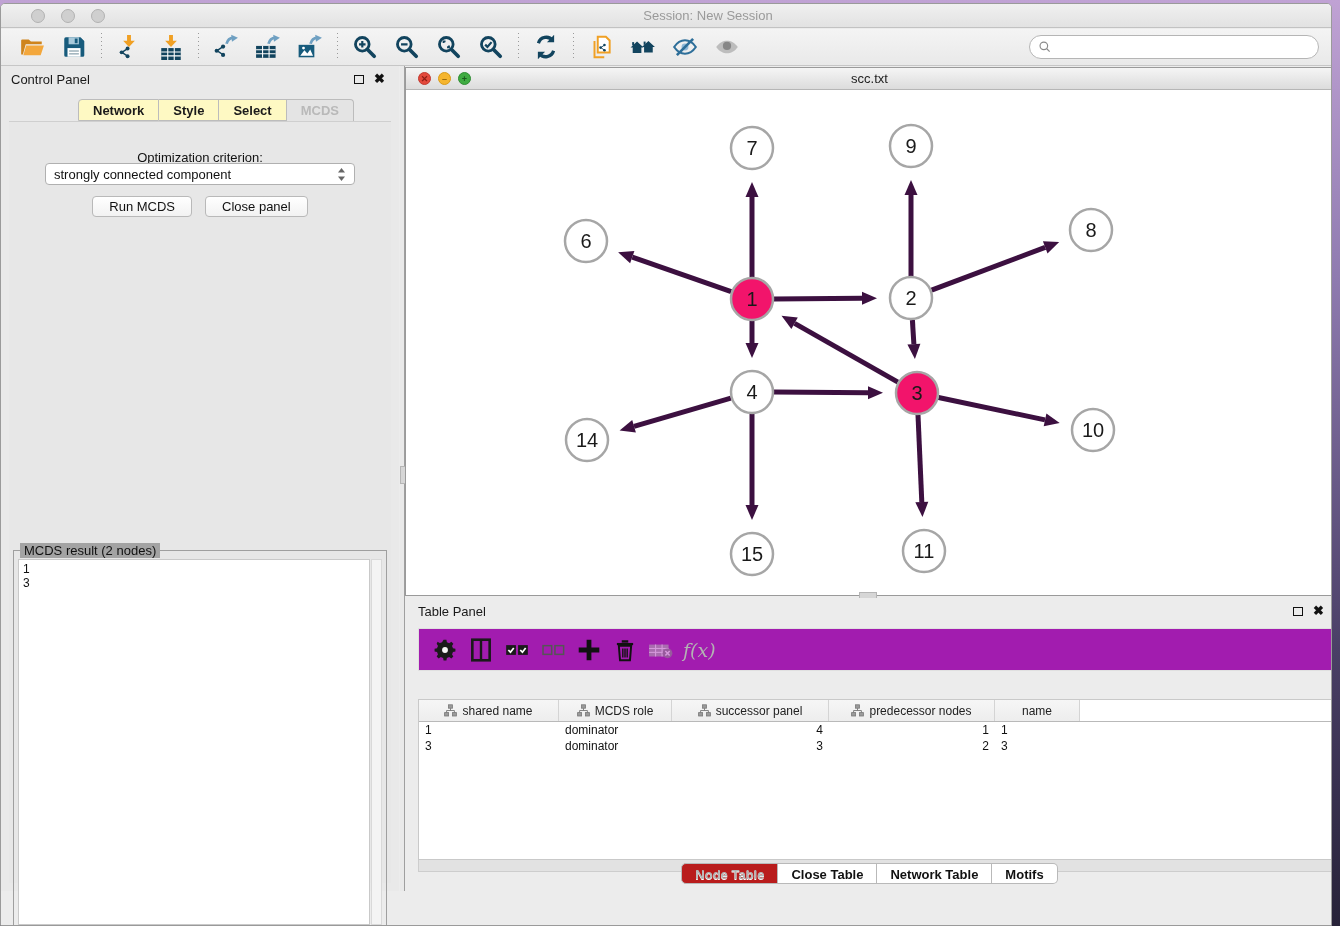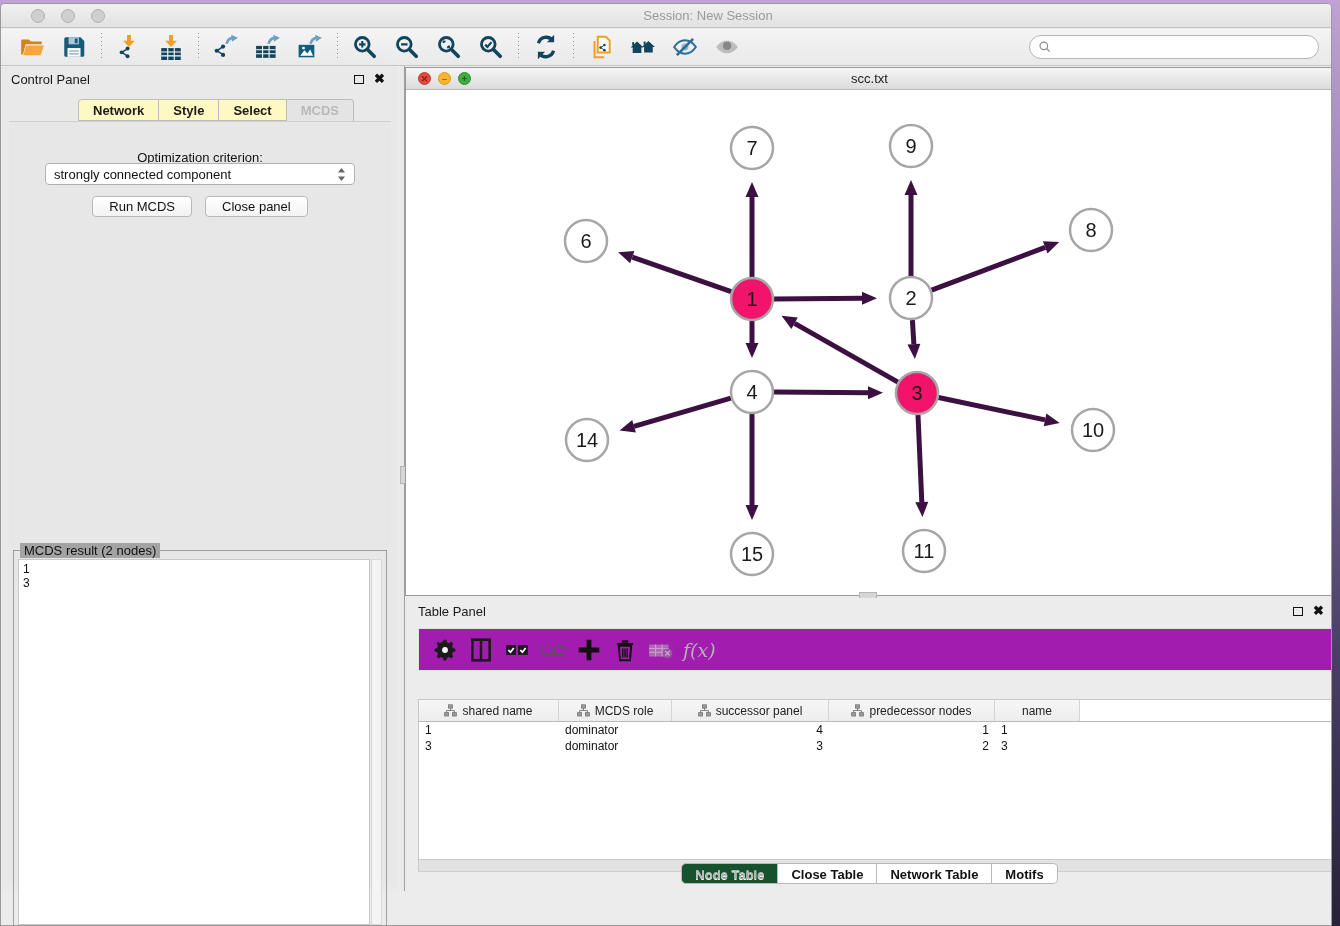--- a/index.html
+++ b/index.html
@@ -102,21 +102,21 @@
   .trow { display:flex; height:16px; }
   .td { font-size:12px; color:#111; padding:1px 6px; overflow:hidden; white-space:nowrap; }
   .td.r { text-align:right; }
   .tp-footer { position:absolute; left:13px; bottom:19px; right:1px; height:12px;
     background:#e2e2e2; border:1px solid #cdcdcd; border-top:none; }
   .tp-tabs { position:absolute; bottom:7px; width:100%; display:flex; justify-content:center; }
   .tp-tab { height:21px; padding:3px 13px 0; font-size:13px; font-weight:bold; background:#fff;
     border:1px solid #b9b9b9; border-left:none; color:#111; }
   .tp-tab:first-child { border-left:1px solid #b9b9b9; border-radius:5px 0 0 5px; }
   .tp-tab:last-child { border-radius:0 5px 5px 0; }
-  .tp-tab.selected { background:#14532d; color:#b4b4b4;
+  .tp-tab.selected { background:#b91c1c; color:#b4b4b4;
     text-shadow:0 1px 0 #fff; }
 
   
   .statusbar { position:absolute; left:0; bottom:0; width:100%; height:36px; background:#ededed;
     border-top:1px solid #c4c4c4; }
   .list-btn { position:absolute; left:10px; top:6px; width:30px; height:24px;
     background:#fdfdfd; border:1px solid #bdbdbd; display:flex; align-items:center; justify-content:center; }
   .mem-btn { position:absolute; right:8px; top:6px; height:24px; background:#fdfdfd;
     border:1px solid #bdbdbd; border-radius:3px; display:flex; align-items:center;
     gap:6px; padding:0 10px; font-size:13px; color:#111; }

